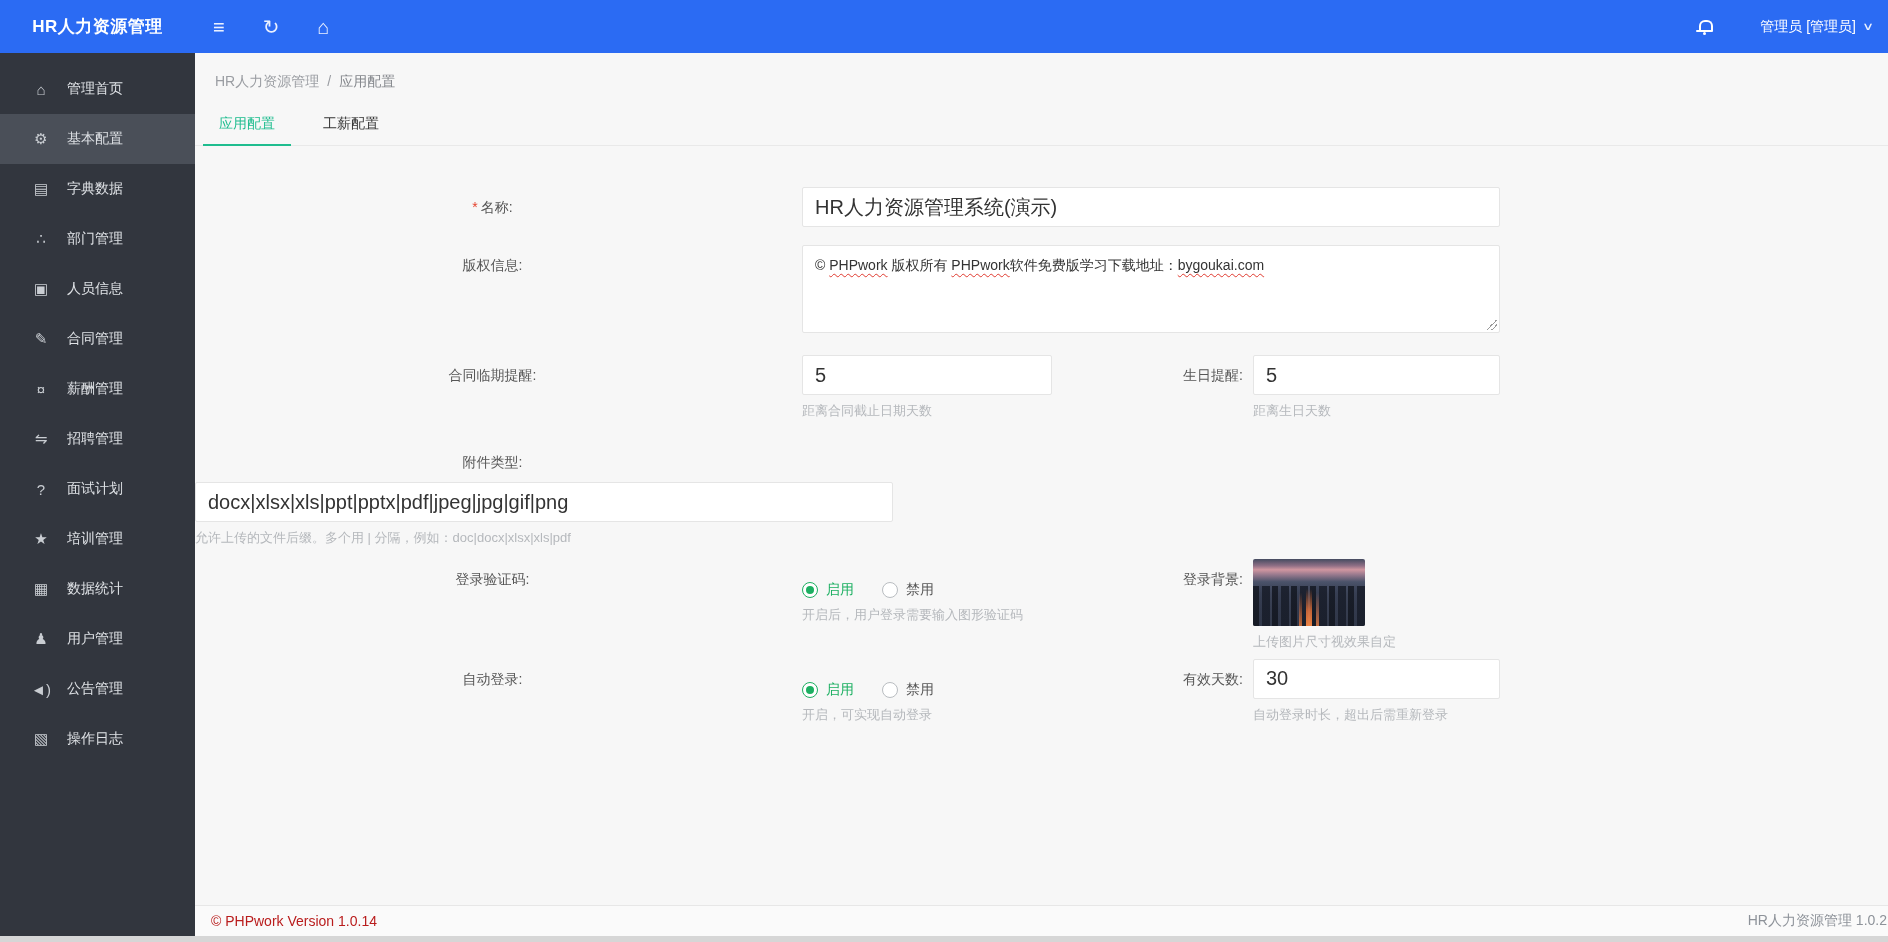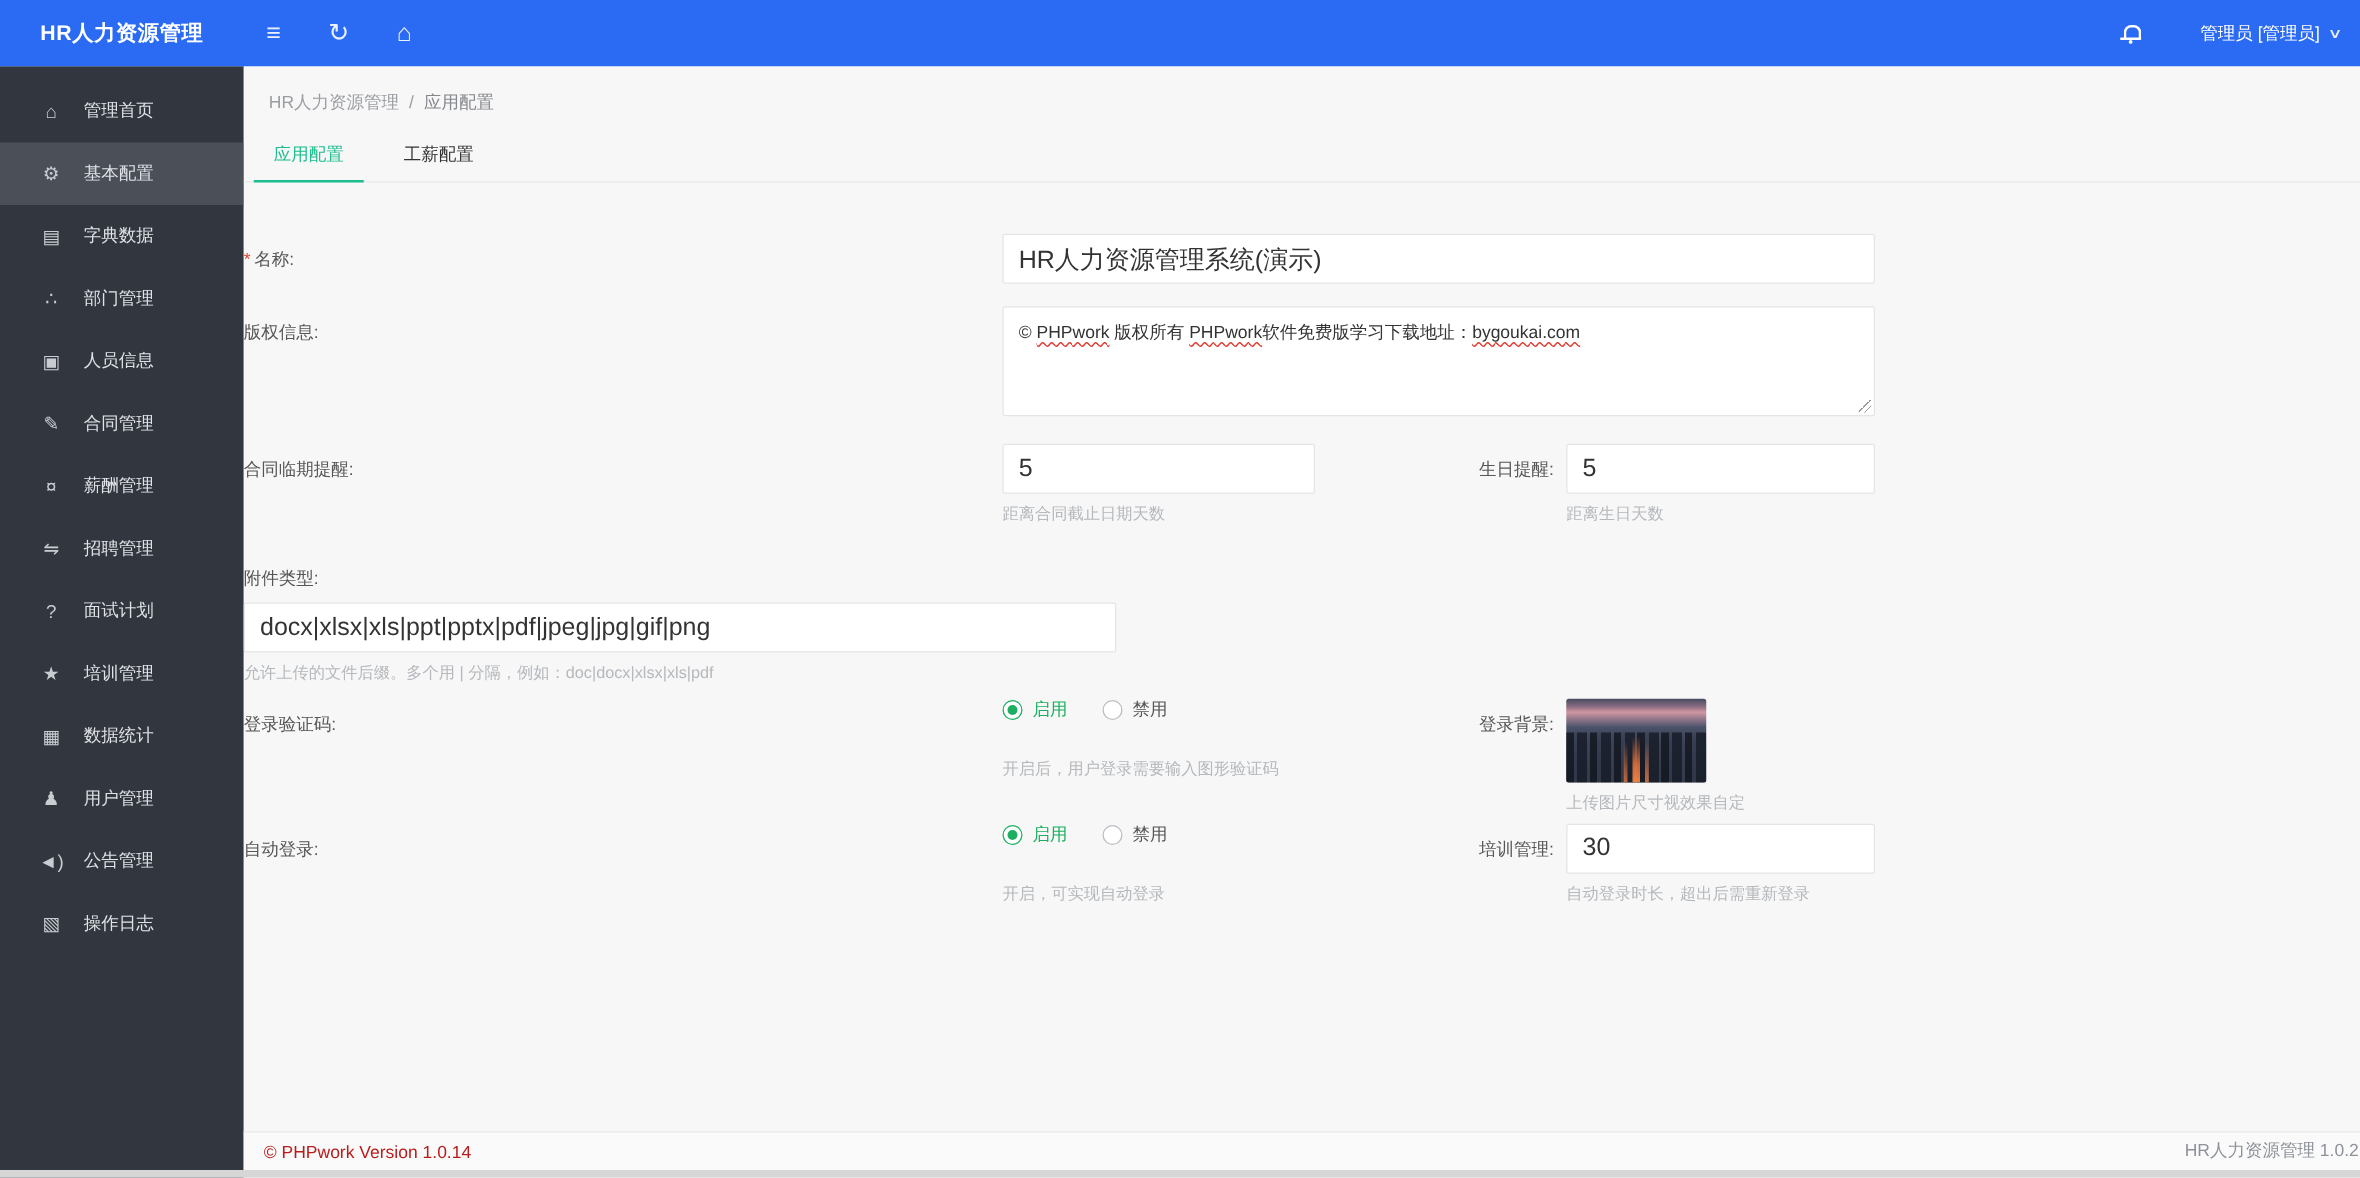--- a/index.html
+++ b/index.html
@@ -40,21 +40,21 @@
   .tabs { display:flex; gap:44px; padding-left:22px; margin-top:16px;
     border-bottom:1px solid #e9e9e9; }
   .tab { font-size:14px; color:#333; padding:8px 2px 12px; cursor:pointer; position:relative; }
   .tab.active { color:#1fbd8f; }
   .tab.active::after { content:""; position:absolute; left:-14px; right:-14px; bottom:-1px;
     height:2px; background:#1fbd8f; }
 
   
   .form { padding-top:41px; font-size:14px; color:#565656; }
   .row { display:flex; align-items:flex-start; }
-  .lbl { width:607px; text-align:left; padding-right:12px; line-height:40px; color:#565656; }
+  .lbl { width:607px; text-align:center; padding-right:12px; line-height:40px; color:#565656; }
   .lbl2 { width:201px; text-align:right; padding-right:10px; line-height:40px; color:#565656; }
   .req { color:#e5432e; margin-right:3px; }
   .txt-input { height:40px; background:#fff; border:1px solid #e5e5e5; border-radius:2px;
     padding:0 12px; font-size:20px; color:#333; outline:none;
     font-family:"Liberation Sans","DejaVu Sans",sans-serif; }
   .w-full { width:698px; }
   .w-half { width:250px; }
   .w-half2 { width:247px; }
   .textarea { width:698px; height:88px; background:#fff; border:1px solid #e5e5e5;
     border-radius:2px; padding:9px 12px; font-size:14px; color:#333; position:relative;
@@ -63,21 +63,21 @@
     background:
       linear-gradient(135deg, transparent 45%, #9a9a9a 45%, #9a9a9a 52%, transparent 52%),
       linear-gradient(135deg, transparent 70%, #9a9a9a 70%, #9a9a9a 77%, transparent 77%);
   }
   .wavy { text-decoration:underline wavy #e03a2f; text-decoration-thickness:1px;
     text-underline-offset:3px; }
   .hint { font-size:13px; color:#b5b8bc; margin-top:7px; line-height:1.4; }
   .mb18 { margin-bottom:18px; } .mb22 { margin-bottom:22px; }
   .mb8 { margin-bottom:22px; } .mb12 { margin-bottom:12px;flex-direction:column; } .mb7 { margin-bottom:7px; }
 
-  .radio-group { display:flex; align-items:flex-start; gap:28px; height:40px; }
+  .radio-group { display:flex; align-items:flex-end; gap:28px; height:40px; }
   .radio { display:flex; align-items:center; gap:8px; cursor:pointer; }
   .rdot { width:16px; height:16px; border-radius:50%; border:1px solid #b9bdc1; background:#fff;
     position:relative; }
   .radio.on .rdot { border-color:#1caf61; }
   .radio.on .rdot::after { content:""; position:absolute; left:3px; top:3px; width:8px; height:8px;
     border-radius:50%; background:#1caf61; }
   .radio.on .rlabel { color:#1caf61; }
   .radio .rlabel { color:#565656; }
 
   .thumb { width:112px; height:67px; border-radius:2px; overflow:hidden; position:relative;
@@ -268,21 +268,21 @@
             <span class="rdot"></span>
             <span class="rlabel">启用</span>
           </span>
           <span class="radio">
             <span class="rdot"></span>
             <span class="rlabel">禁用</span>
           </span>
         </div>
         <div class="hint">开启，可实现自动登录</div>
       </div>
-      <div class="lbl2">培训管理:</div>
+      <div class="lbl2">有效天数:</div>
       <div>
         <input class="txt-input w-half2" value="30" style="">
         <div class="hint">自动登录时长，超出后需重新登录</div>
       </div>
     </div>
 
   </div>
 </div>
 
 <div class="footer">

